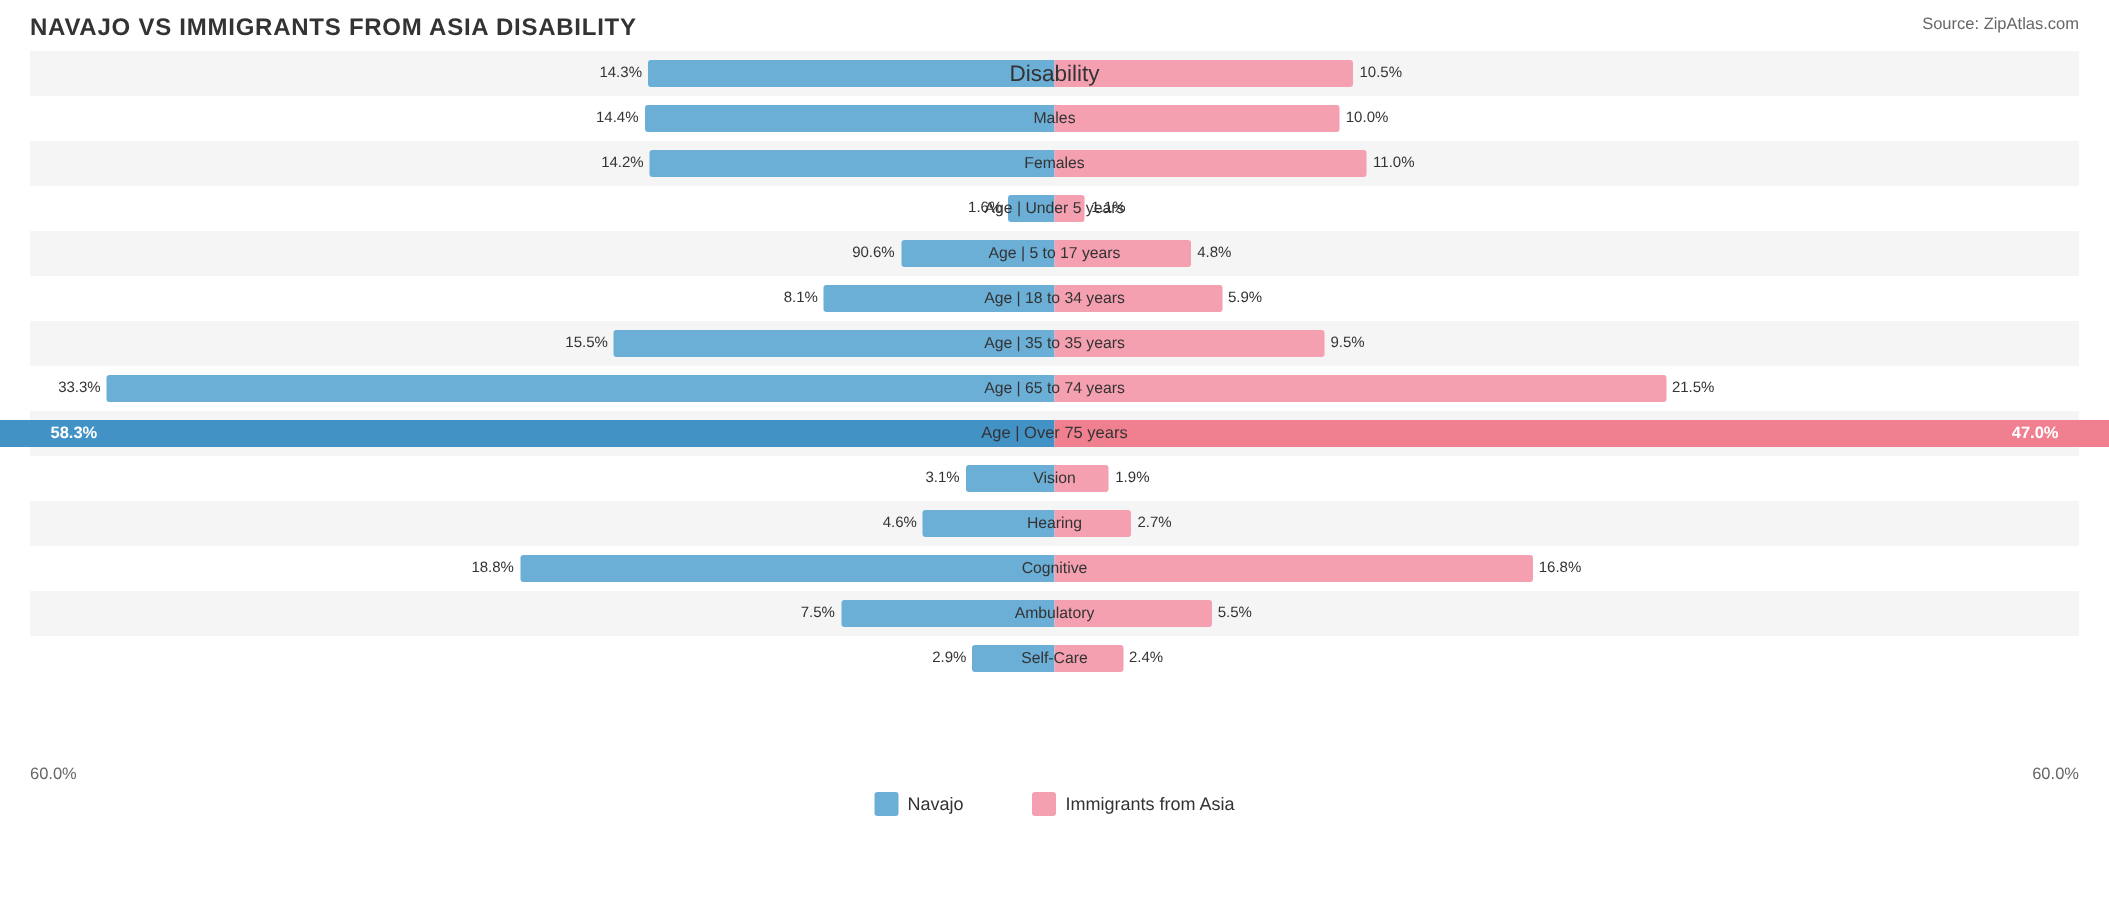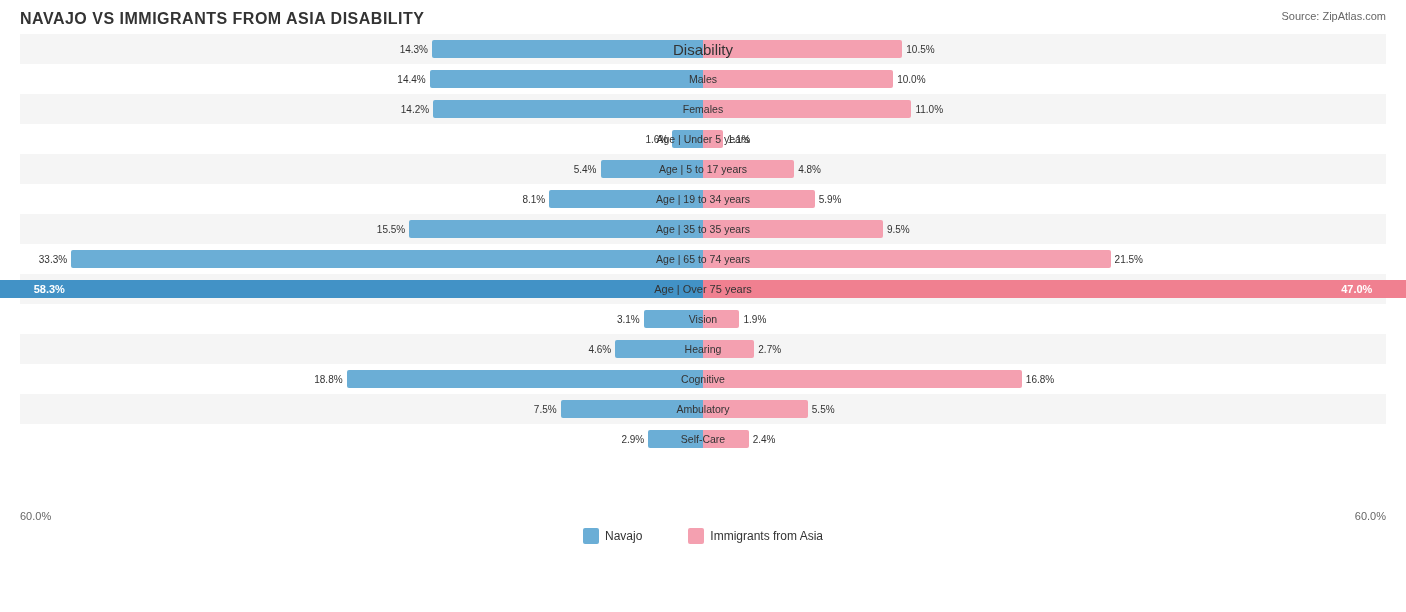--- a/index.html
+++ b/index.html
@@ -141,27 +141,27 @@
           <div class="bar-left" style="width: 2.25%; height: 18px; position: absolute; right: 50%; top: 50%; transform: translateY(-50%); border-radius: 2px 0px 0px 2px; background: rgb(107, 174, 214);"></div>
           <div class="bar-right" style="width: 1.5%; height: 18px; position: absolute; left: 50%; top: 50%; transform: translateY(-50%); border-radius: 0px 2px 2px 0px; background: rgb(244, 160, 176);"></div>
           <div class="center-label" style="position: absolute; left: 50%; transform: translateX(-50%); z-index: 10; font-size: 10.5px; color: rgb(51, 51, 51); white-space: nowrap;">Age | Under 5 years</div>
           <div style="position: absolute; right: 52.55%; top: 50%; transform: translateY(-50%); font-size: 10px; color: rgb(51, 51, 51); white-space: nowrap;">1.6%</div>
           <div style="position: absolute; left: 51.8%; top: 50%; transform: translateY(-50%); font-size: 10px; color: rgb(51, 51, 51); white-space: nowrap;">1.1%</div>
         </div>
         <div class="row" style="position: relative; height: 30px; display: flex; align-items: center; background: rgb(245, 245, 245);">
           <div class="bar-left" style="width: 7.5%; height: 18px; position: absolute; right: 50%; top: 50%; transform: translateY(-50%); border-radius: 2px 0px 0px 2px; background: rgb(107, 174, 214);"></div>
           <div class="bar-right" style="width: 6.66667%; height: 18px; position: absolute; left: 50%; top: 50%; transform: translateY(-50%); border-radius: 0px 2px 2px 0px; background: rgb(244, 160, 176);"></div>
           <div class="center-label" style="position: absolute; left: 50%; transform: translateX(-50%); z-index: 10; font-size: 10.5px; color: rgb(51, 51, 51); white-space: nowrap;">Age | 5 to 17 years</div>
-          <div style="position: absolute; right: 57.8%; top: 50%; transform: translateY(-50%); font-size: 10px; color: rgb(51, 51, 51); white-space: nowrap;">5.4%</div>
+          <div style="position: absolute; right: 57.8%; top: 50%; transform: translateY(-50%); font-size: 10px; color: rgb(51, 51, 51); white-space: nowrap;">90.6%</div>
           <div style="position: absolute; left: 56.9667%; top: 50%; transform: translateY(-50%); font-size: 10px; color: rgb(51, 51, 51); white-space: nowrap;">4.8%</div>
         </div>
         <div class="row" style="position: relative; height: 30px; display: flex; align-items: center; background: rgb(255, 255, 255);">
           <div class="bar-left" style="width: 11.25%; height: 18px; position: absolute; right: 50%; top: 50%; transform: translateY(-50%); border-radius: 2px 0px 0px 2px; background: rgb(107, 174, 214);"></div>
           <div class="bar-right" style="width: 8.16667%; height: 18px; position: absolute; left: 50%; top: 50%; transform: translateY(-50%); border-radius: 0px 2px 2px 0px; background: rgb(244, 160, 176);"></div>
-          <div class="center-label" style="position: absolute; left: 50%; transform: translateX(-50%); z-index: 10; font-size: 10.5px; color: rgb(51, 51, 51); white-space: nowrap;">Age | 19 to 34 years</div>
+          <div class="center-label" style="position: absolute; left: 50%; transform: translateX(-50%); z-index: 10; font-size: 10.5px; color: rgb(51, 51, 51); white-space: nowrap;">Age | 18 to 34 years</div>
           <div style="position: absolute; right: 61.55%; top: 50%; transform: translateY(-50%); font-size: 10px; color: rgb(51, 51, 51); white-space: nowrap;">8.1%</div>
           <div style="position: absolute; left: 58.4667%; top: 50%; transform: translateY(-50%); font-size: 10px; color: rgb(51, 51, 51); white-space: nowrap;">5.9%</div>
         </div>
         <div class="row" style="position: relative; height: 30px; display: flex; align-items: center; background: rgb(245, 245, 245);">
           <div class="bar-left" style="width: 21.5%; height: 18px; position: absolute; right: 50%; top: 50%; transform: translateY(-50%); border-radius: 2px 0px 0px 2px; background: rgb(107, 174, 214);"></div>
           <div class="bar-right" style="width: 13.1667%; height: 18px; position: absolute; left: 50%; top: 50%; transform: translateY(-50%); border-radius: 0px 2px 2px 0px; background: rgb(244, 160, 176);"></div>
           <div class="center-label" style="position: absolute; left: 50%; transform: translateX(-50%); z-index: 10; font-size: 10.5px; color: rgb(51, 51, 51); white-space: nowrap;">Age | 35 to 35 years</div>
           <div style="position: absolute; right: 71.8%; top: 50%; transform: translateY(-50%); font-size: 10px; color: rgb(51, 51, 51); white-space: nowrap;">15.5%</div>
           <div style="position: absolute; left: 63.4667%; top: 50%; transform: translateY(-50%); font-size: 10px; color: rgb(51, 51, 51); white-space: nowrap;">9.5%</div>
         </div>

